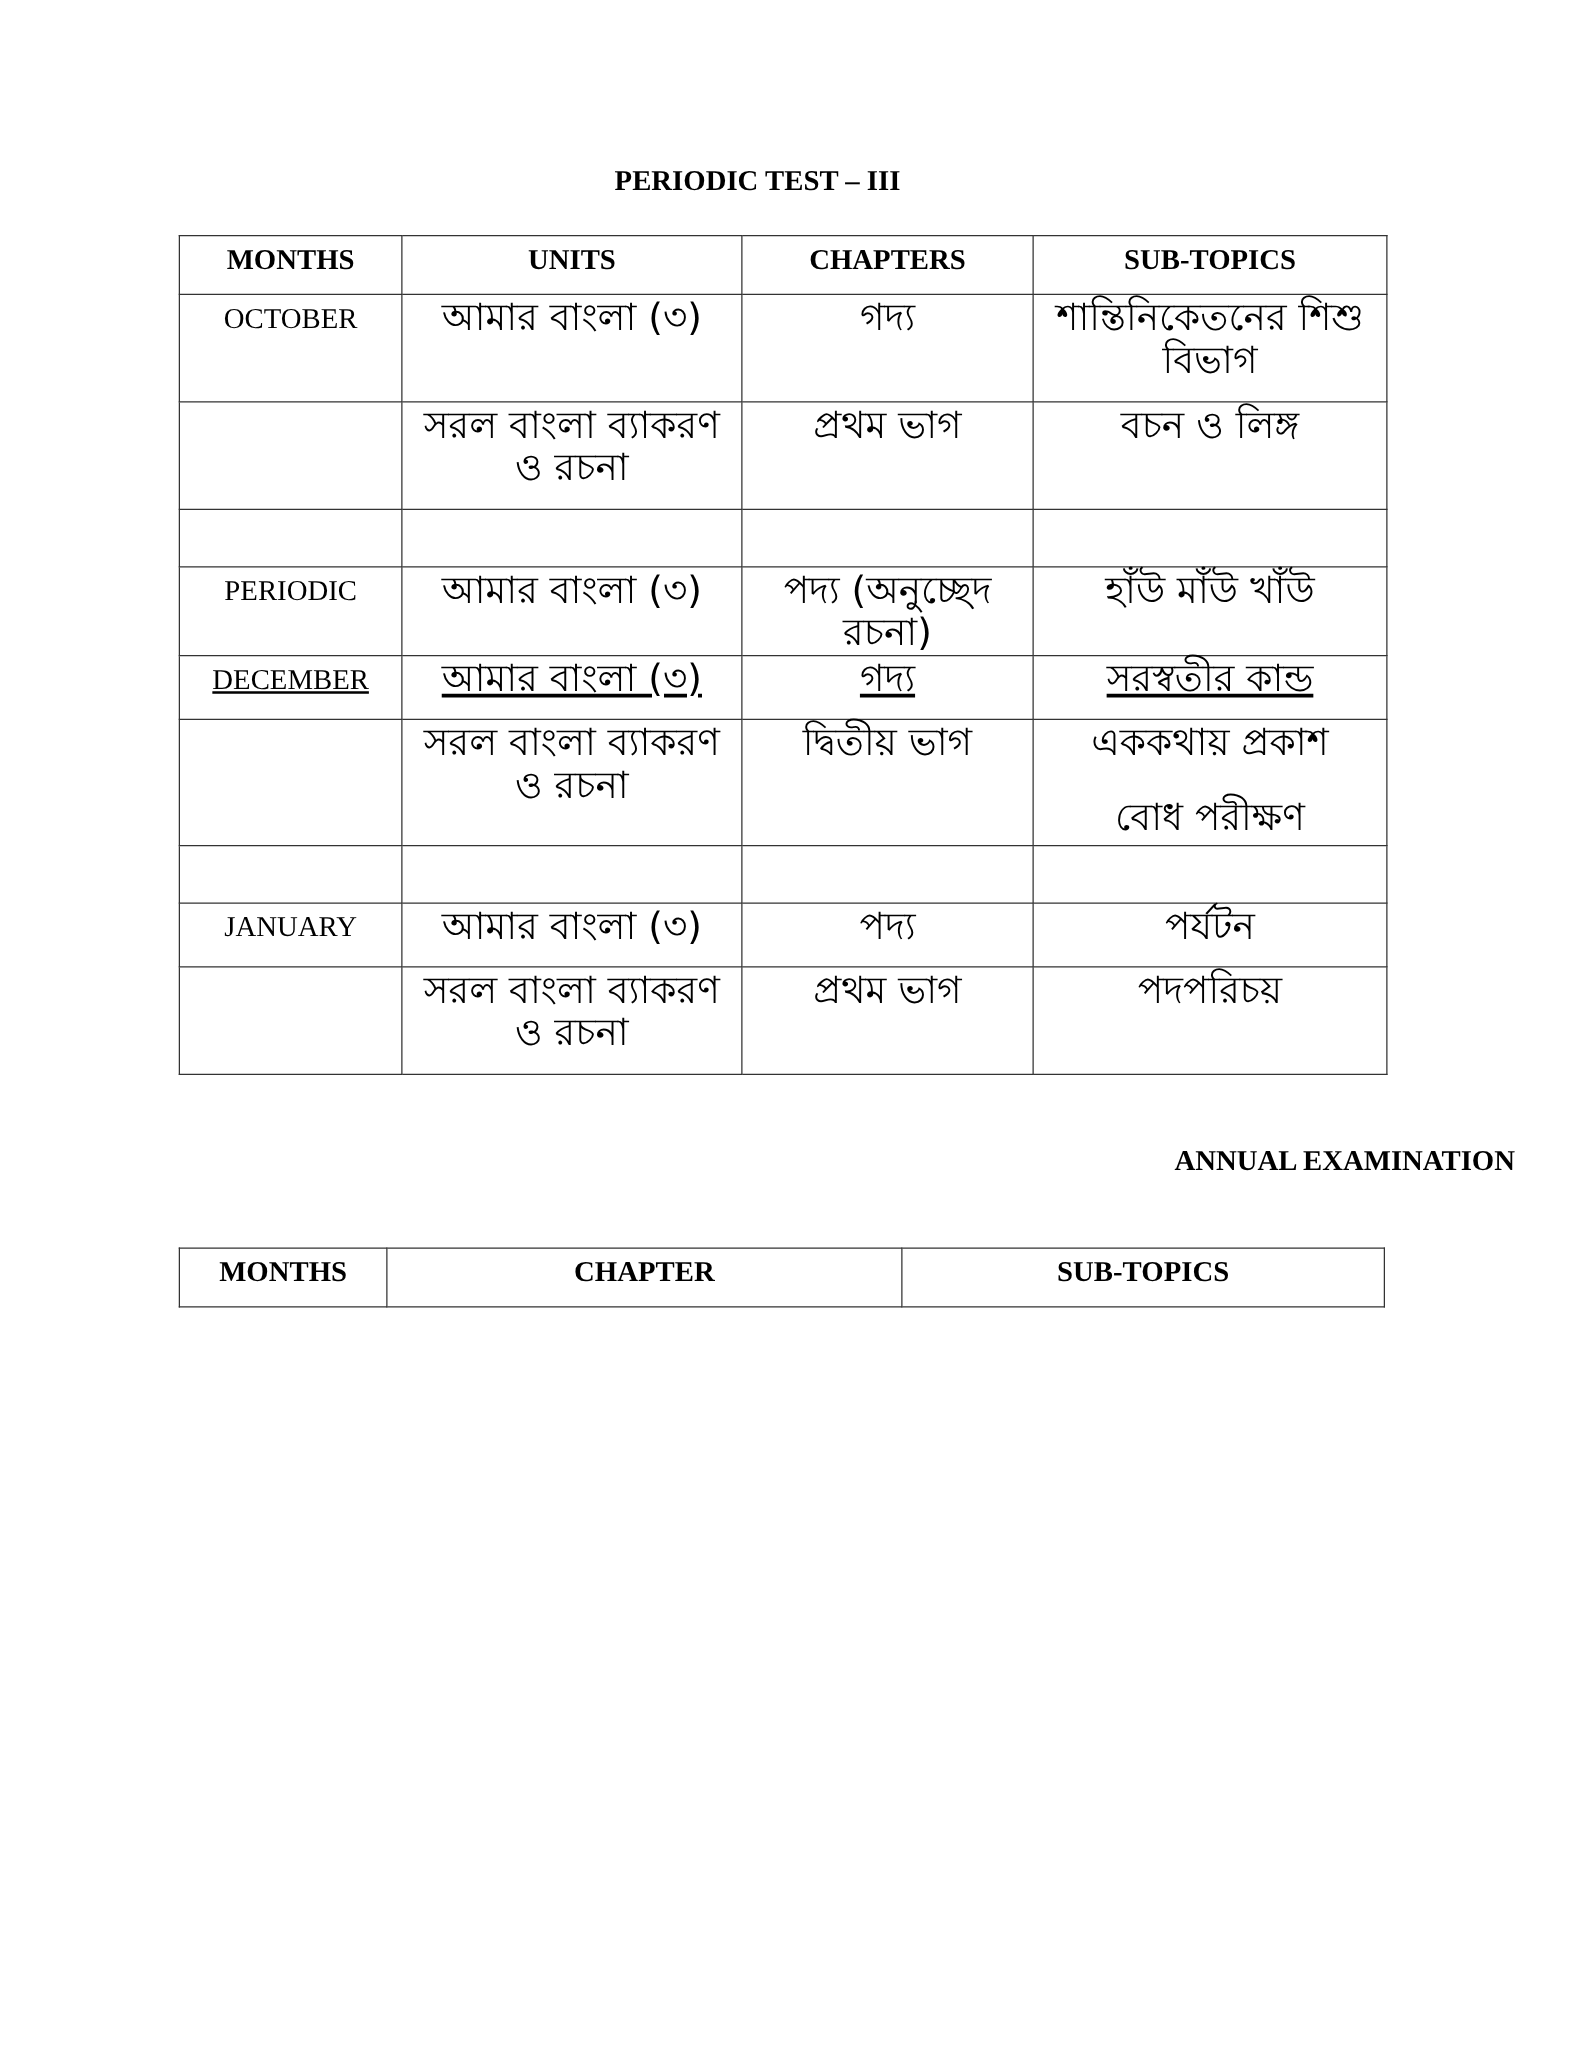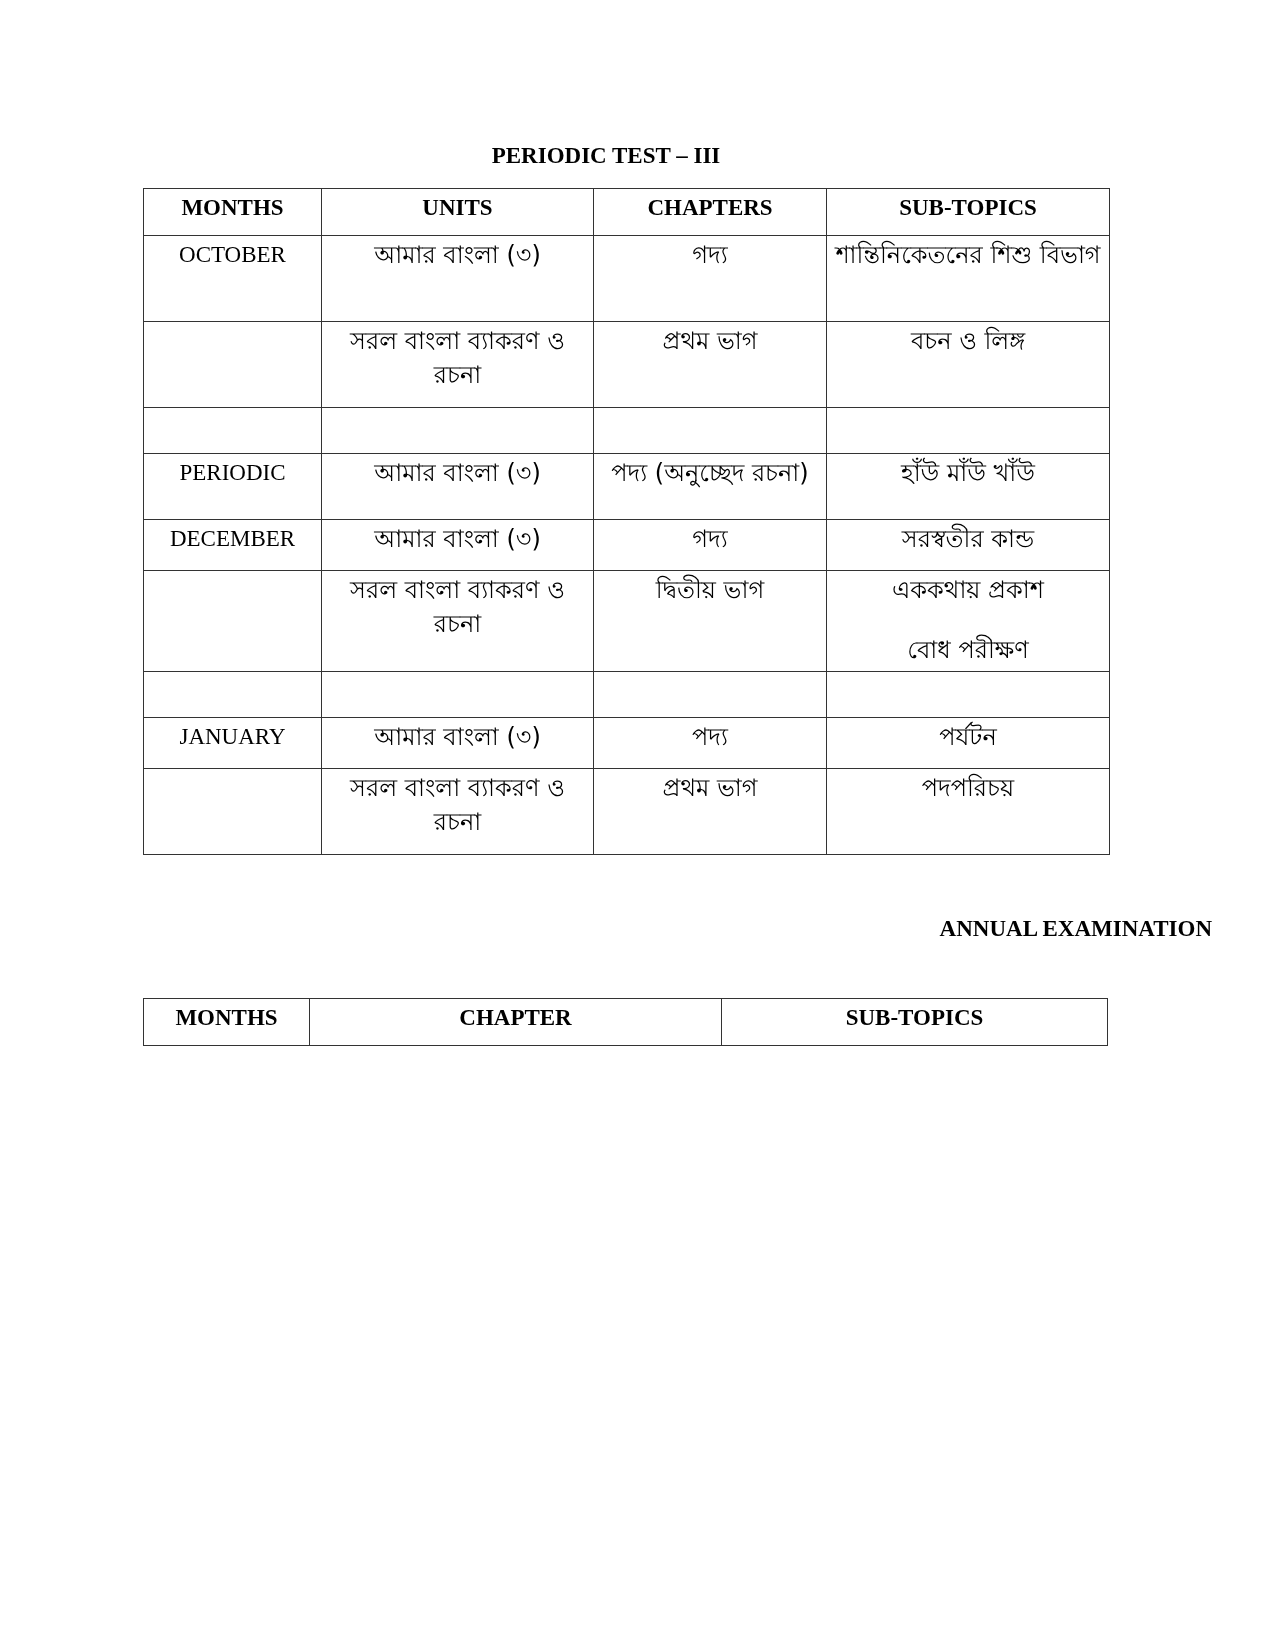--- a/index.html
+++ b/index.html
@@ -1,26 +1,26 @@
 <!DOCTYPE html>
 <html><head>
   <meta charset="utf-8">
   <style>
     html, body { margin: 0; padding: 0; background: #ffffff; }
     body { width: 1275px; height: 1650px; position: relative; font-family: "Liberation Serif", "DejaVu Serif", serif; color: #000; }
     .title { position: absolute; left: 0; width: 1212px; text-align: center; font-weight: bold; font-size: 23px; }
     table { position: absolute; border-collapse: collapse; table-layout: fixed; border-radius: 12px; }
     td, th { border: 1.5px solid #333; text-align: center; vertical-align: top; font-size: 23px; padding: 2px 6px 0 6px; line-height: 34px; }
     th { font-weight: bold; height: 44px; }
-    .bn { font-family: "DejaVu Sans", "Liberation Sans", sans-serif; font-size: 24px; }
+    .bn { font-family: "DejaVu Sans", "Liberation Sans", sans-serif; font-size: 30px; }
   </style>
 </head>
 <body>
 
-<div class="title" style="top:143px;">PERIODIC TEST – III</div>
+<div class="title" style="top:132px;">PERIODIC TEST – III</div>
 
 <table style="left:143px; top:188px; width:966px;">
   <colgroup>
       <col style="width:178px">
       <col style="width:272px">
       <col style="width:233px">
       <col style="width:283px">
     </colgroup>
   <tbody>
       <tr>
@@ -46,21 +46,21 @@
     <td></td>
     <td></td>
     <td></td>
   </tr>
   <tr style="height:66px;">
     <td>PERIODIC</td>
     <td class="bn">আমার বাংলা (৩)</td>
     <td class="bn">পদ্য (অনুচ্ছেদ রচনা)</td>
     <td class="bn">হাঁউ মাঁউ খাঁউ</td>
   </tr>
-  <tr style="height:51px;">
+  <tr style="height:51px;text-decoration:underline;">
     <td>DECEMBER</td>
     <td class="bn">আমার বাংলা (৩)</td>
     <td class="bn">গদ্য</td>
     <td class="bn">সরস্বতীর কান্ড</td>
   </tr>
   <tr style="height:101px;">
     <td></td>
     <td class="bn">সরল বাংলা ব্যাকরণ ও রচনা</td>
     <td class="bn">দ্বিতীয় ভাগ</td>
     <td class="bn">

